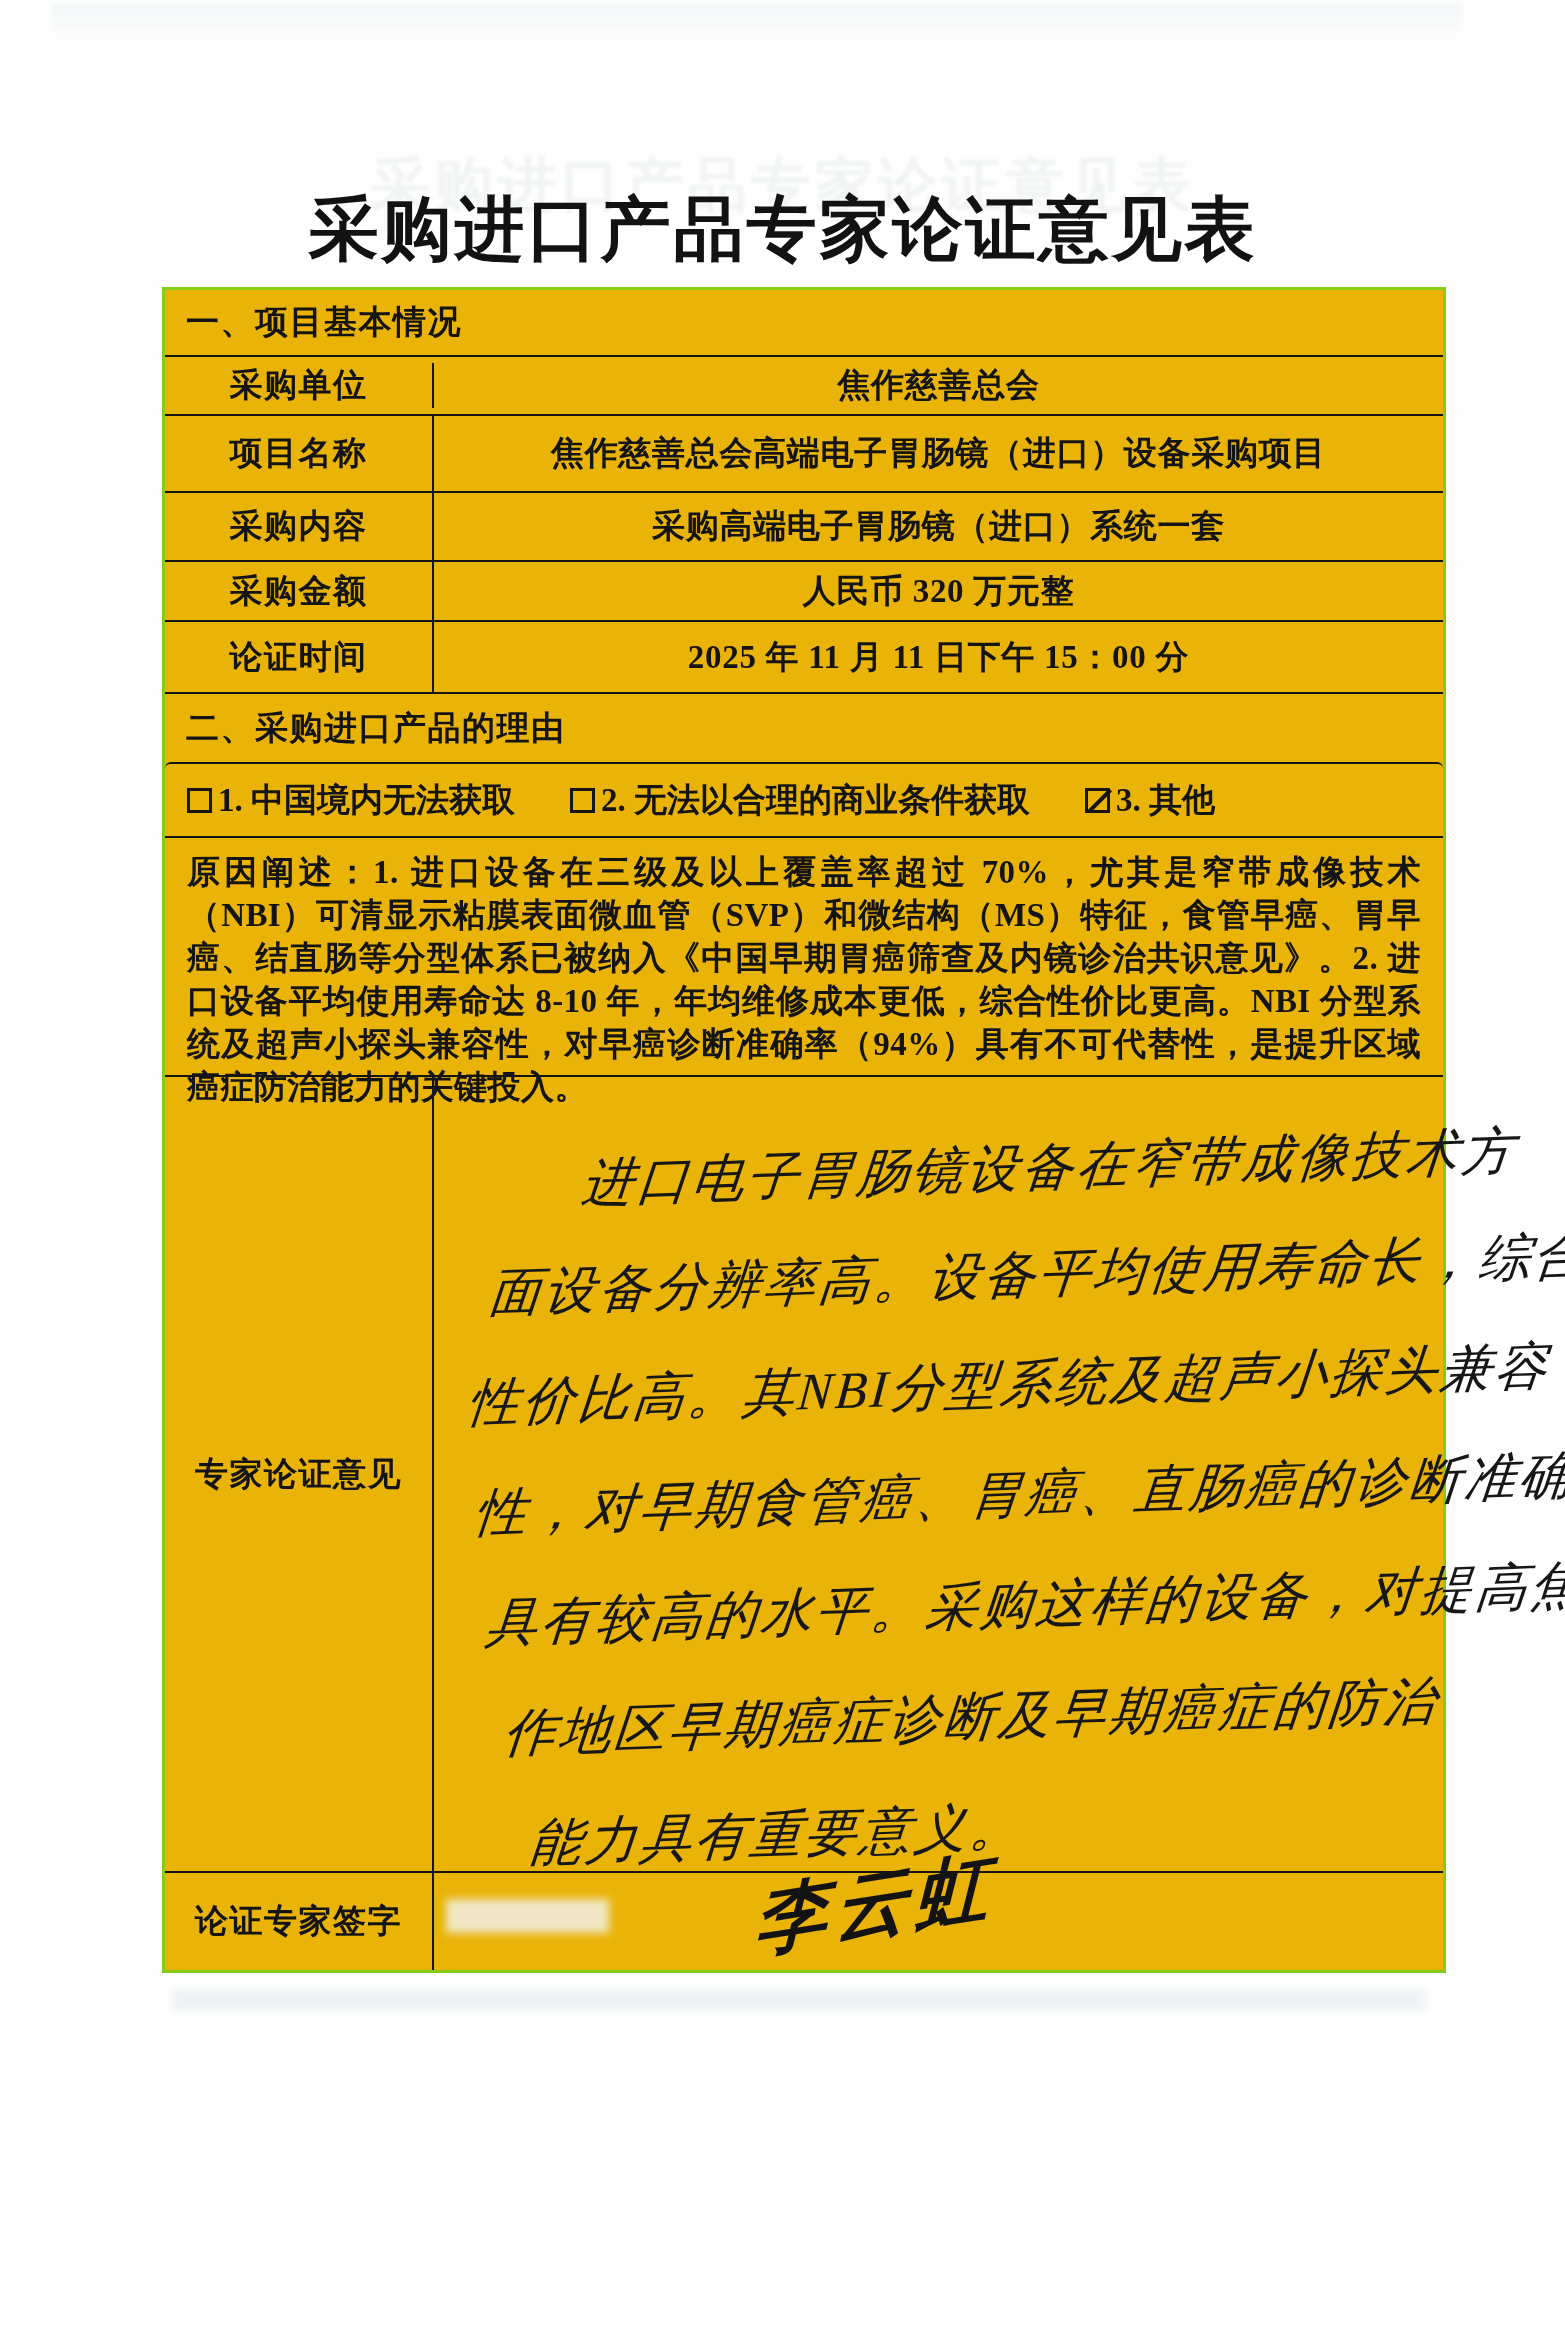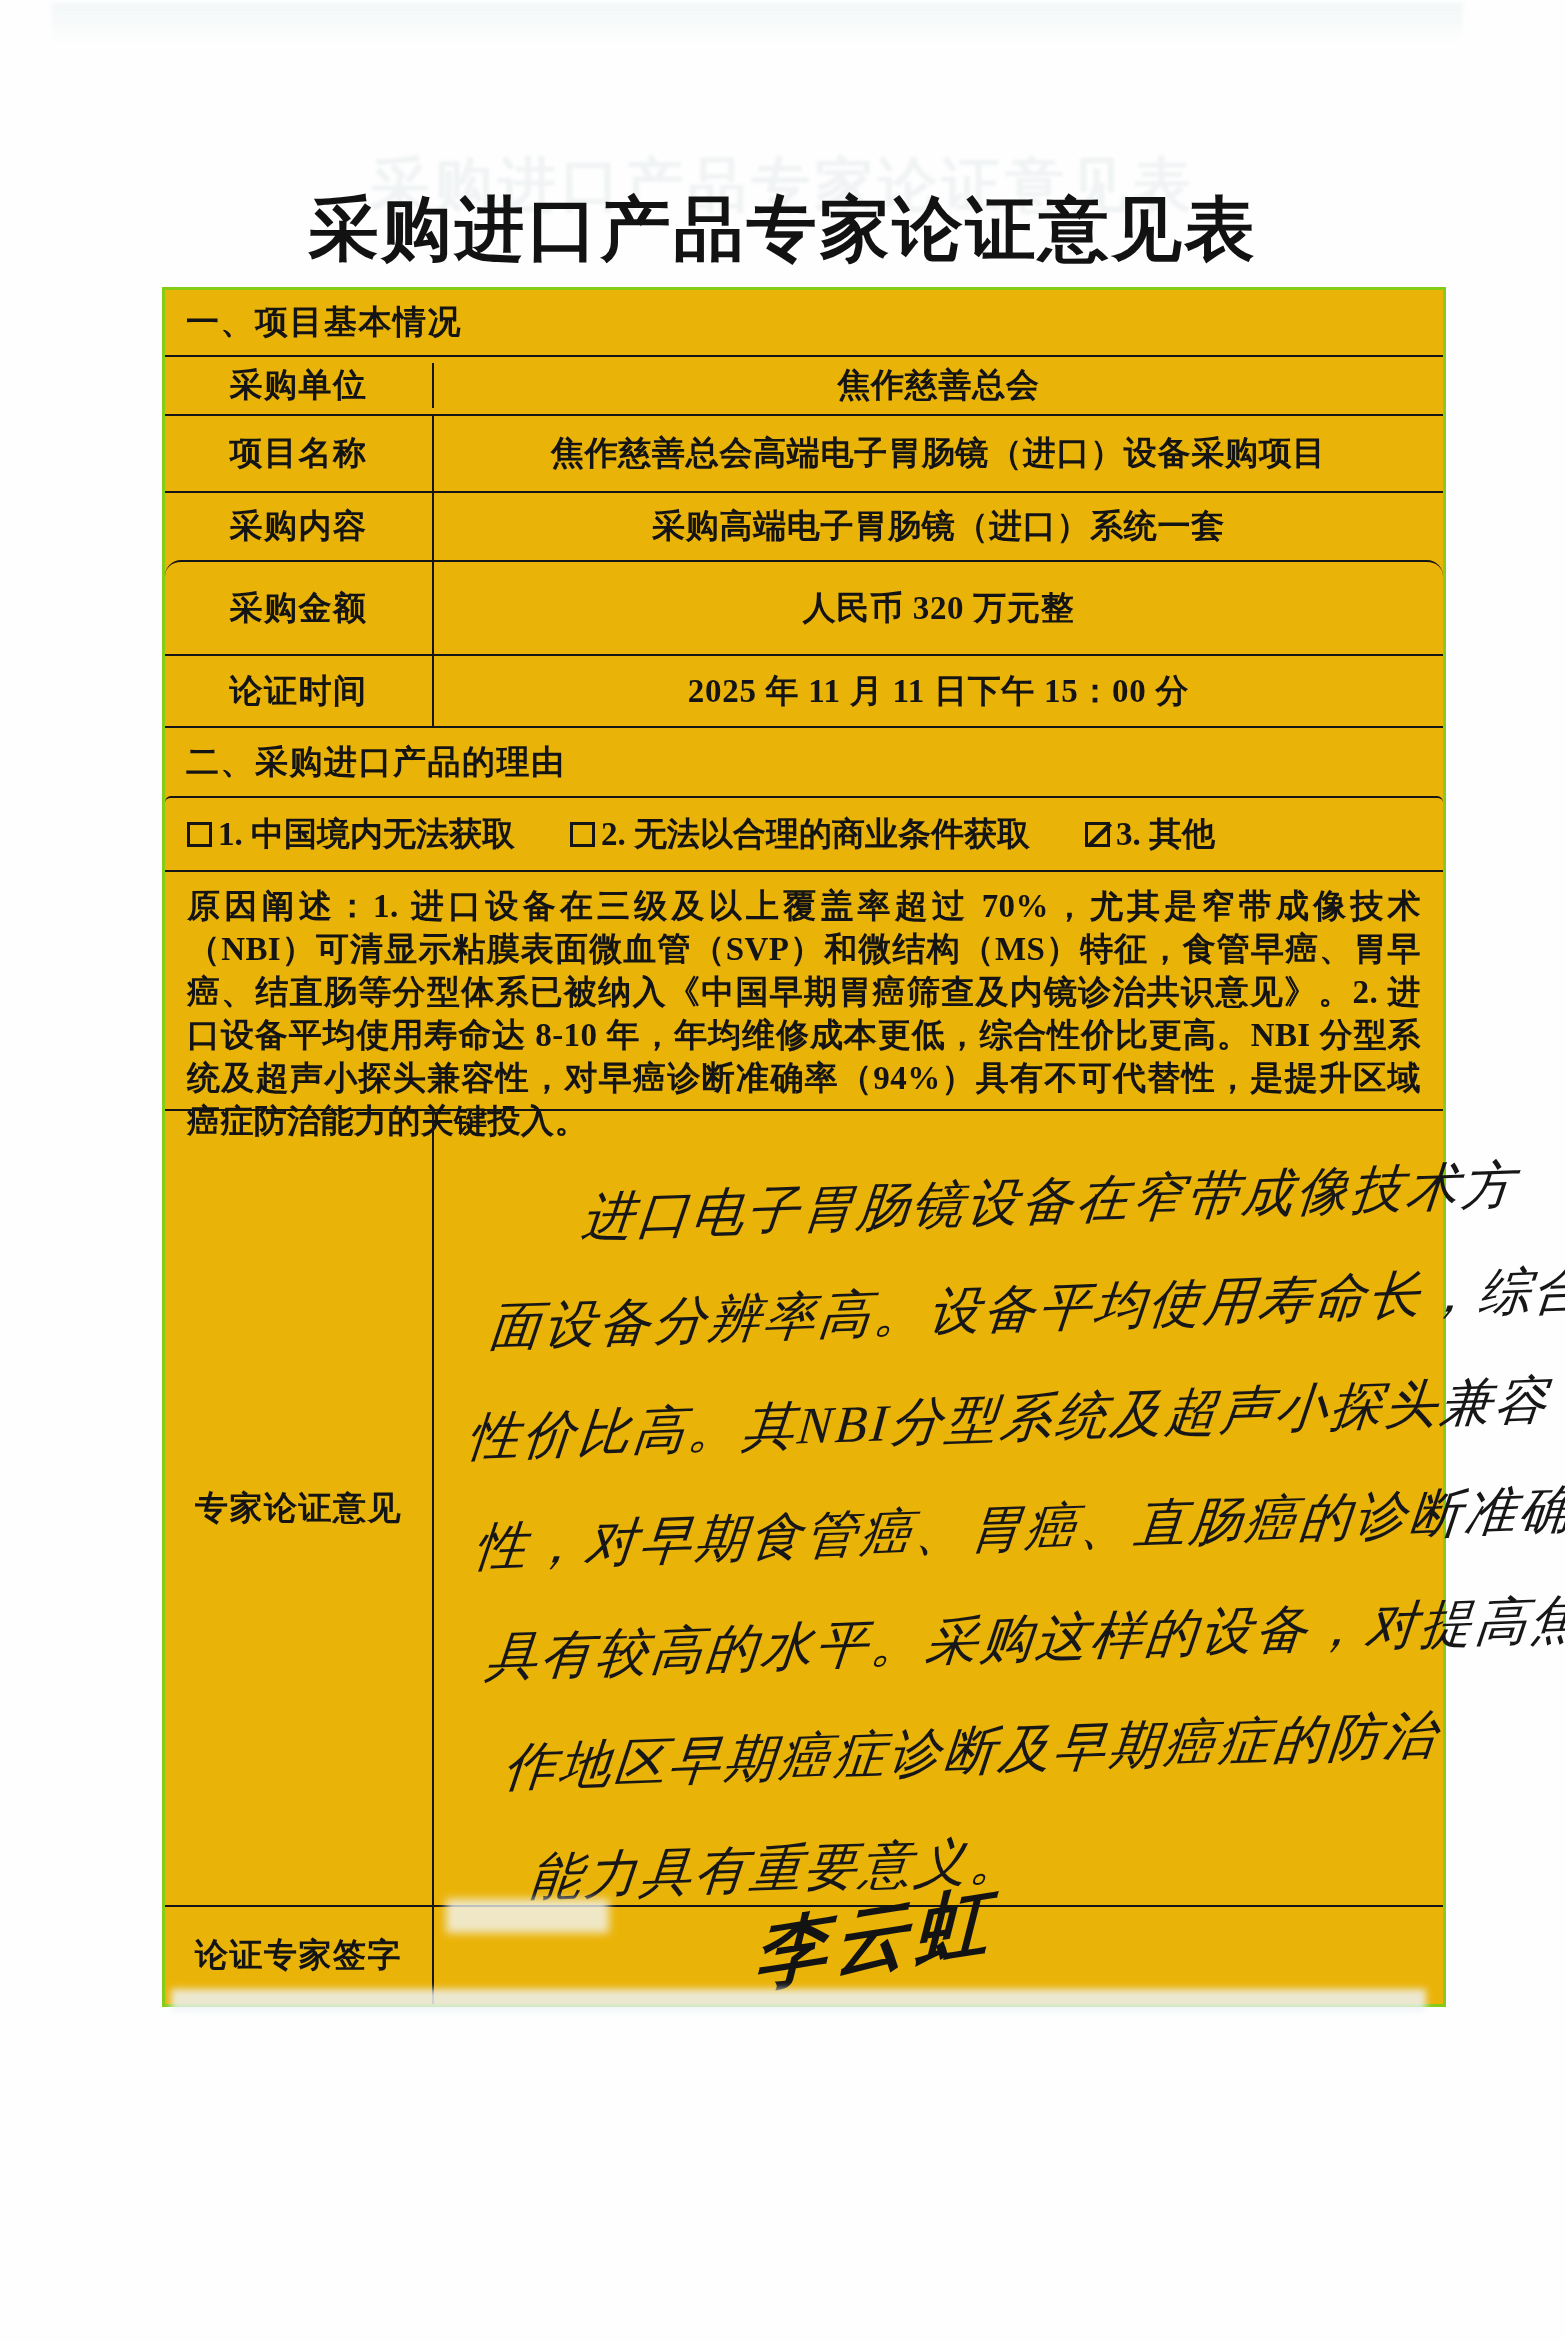--- a/index.html
+++ b/index.html
@@ -53,21 +53,21 @@
   }
   .section-row{
     display:flex;align-items:center;box-sizing:border-box;
     border-top:2.2px solid #151515;
     font-size:33px;font-weight:700;letter-spacing:1.5px;padding-left:21px;
   }
   .h-sec1{height:65px;border-top:none;}
   .h-r1{height:59px;align-items:center;}
   .h-r2{height:77px;}
   .h-r3{height:69px;}
-  .h-r4{height:94px;border-radius:16px;}
+  .h-r4{height:60px;}
   .h-r5{height:72px;}
   .h-sec2{height:70px;}
   .h-check{height:74px;}
   .h-reason{height:239px;}
   .h-opinion{height:796px;}
   .h-sign{height:99px;}
 
   .check-row{
     display:flex;align-items:center;box-sizing:border-box;
     border-top:2.2px solid #151515;padding-left:22px;

